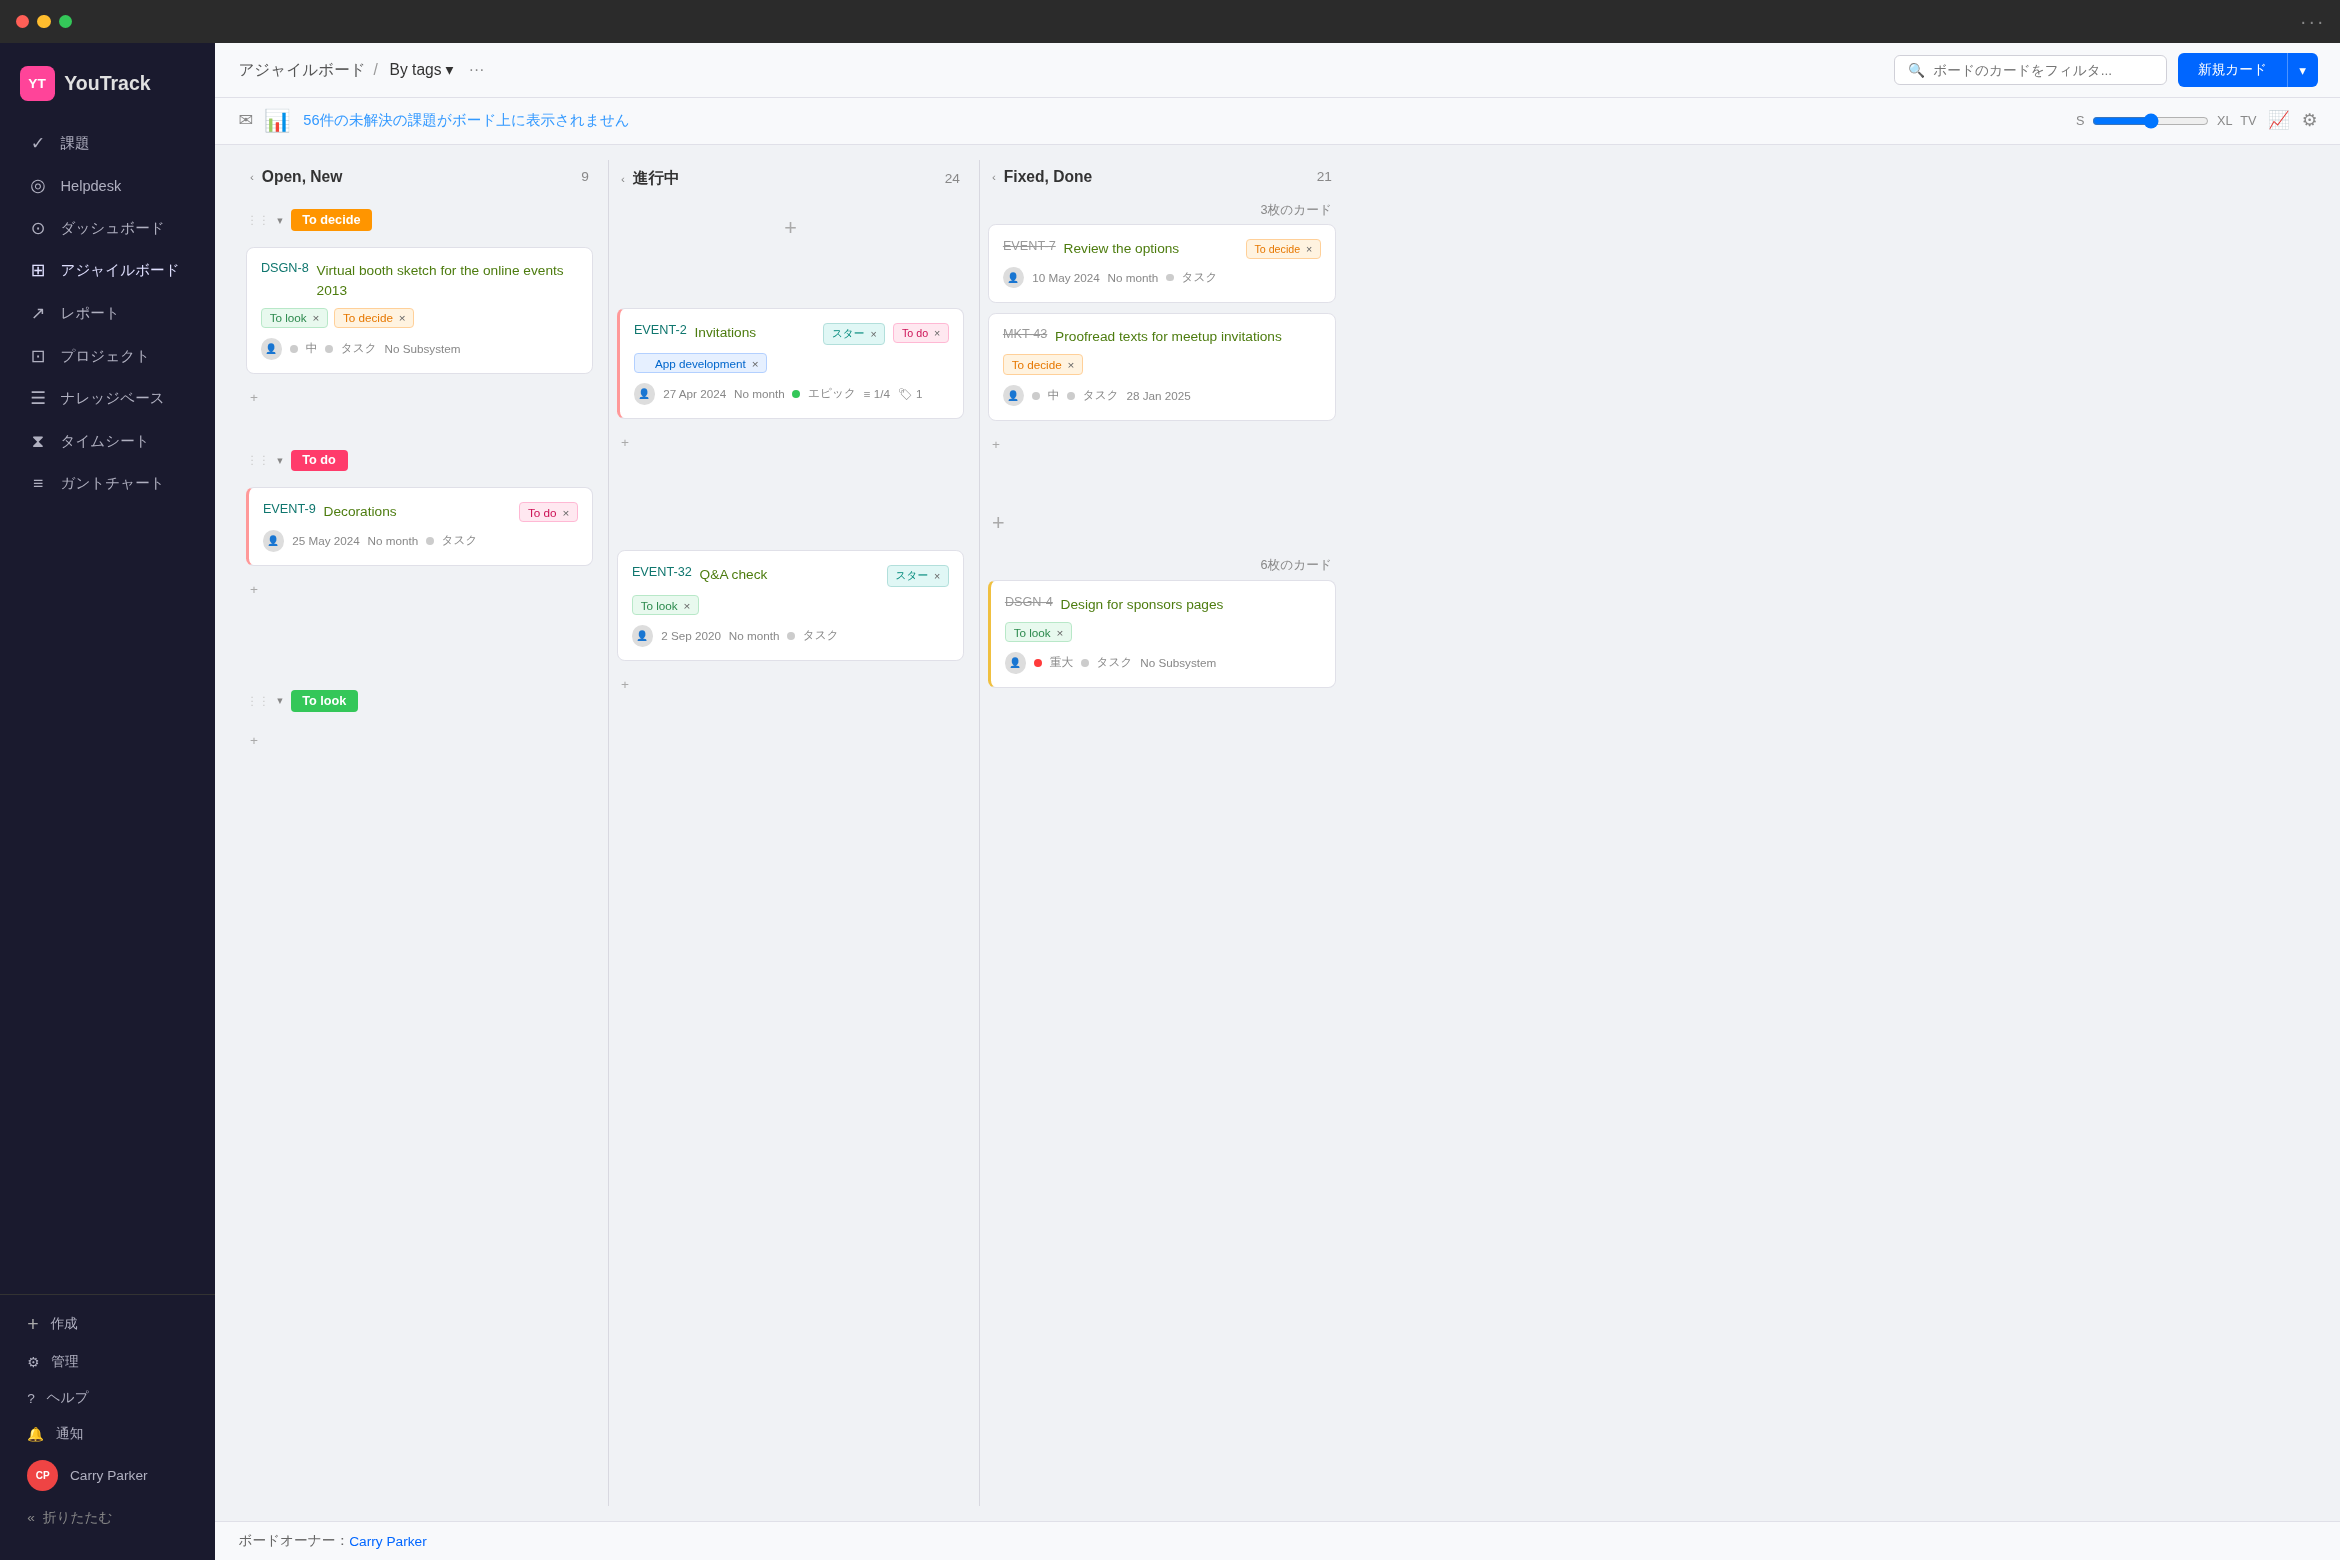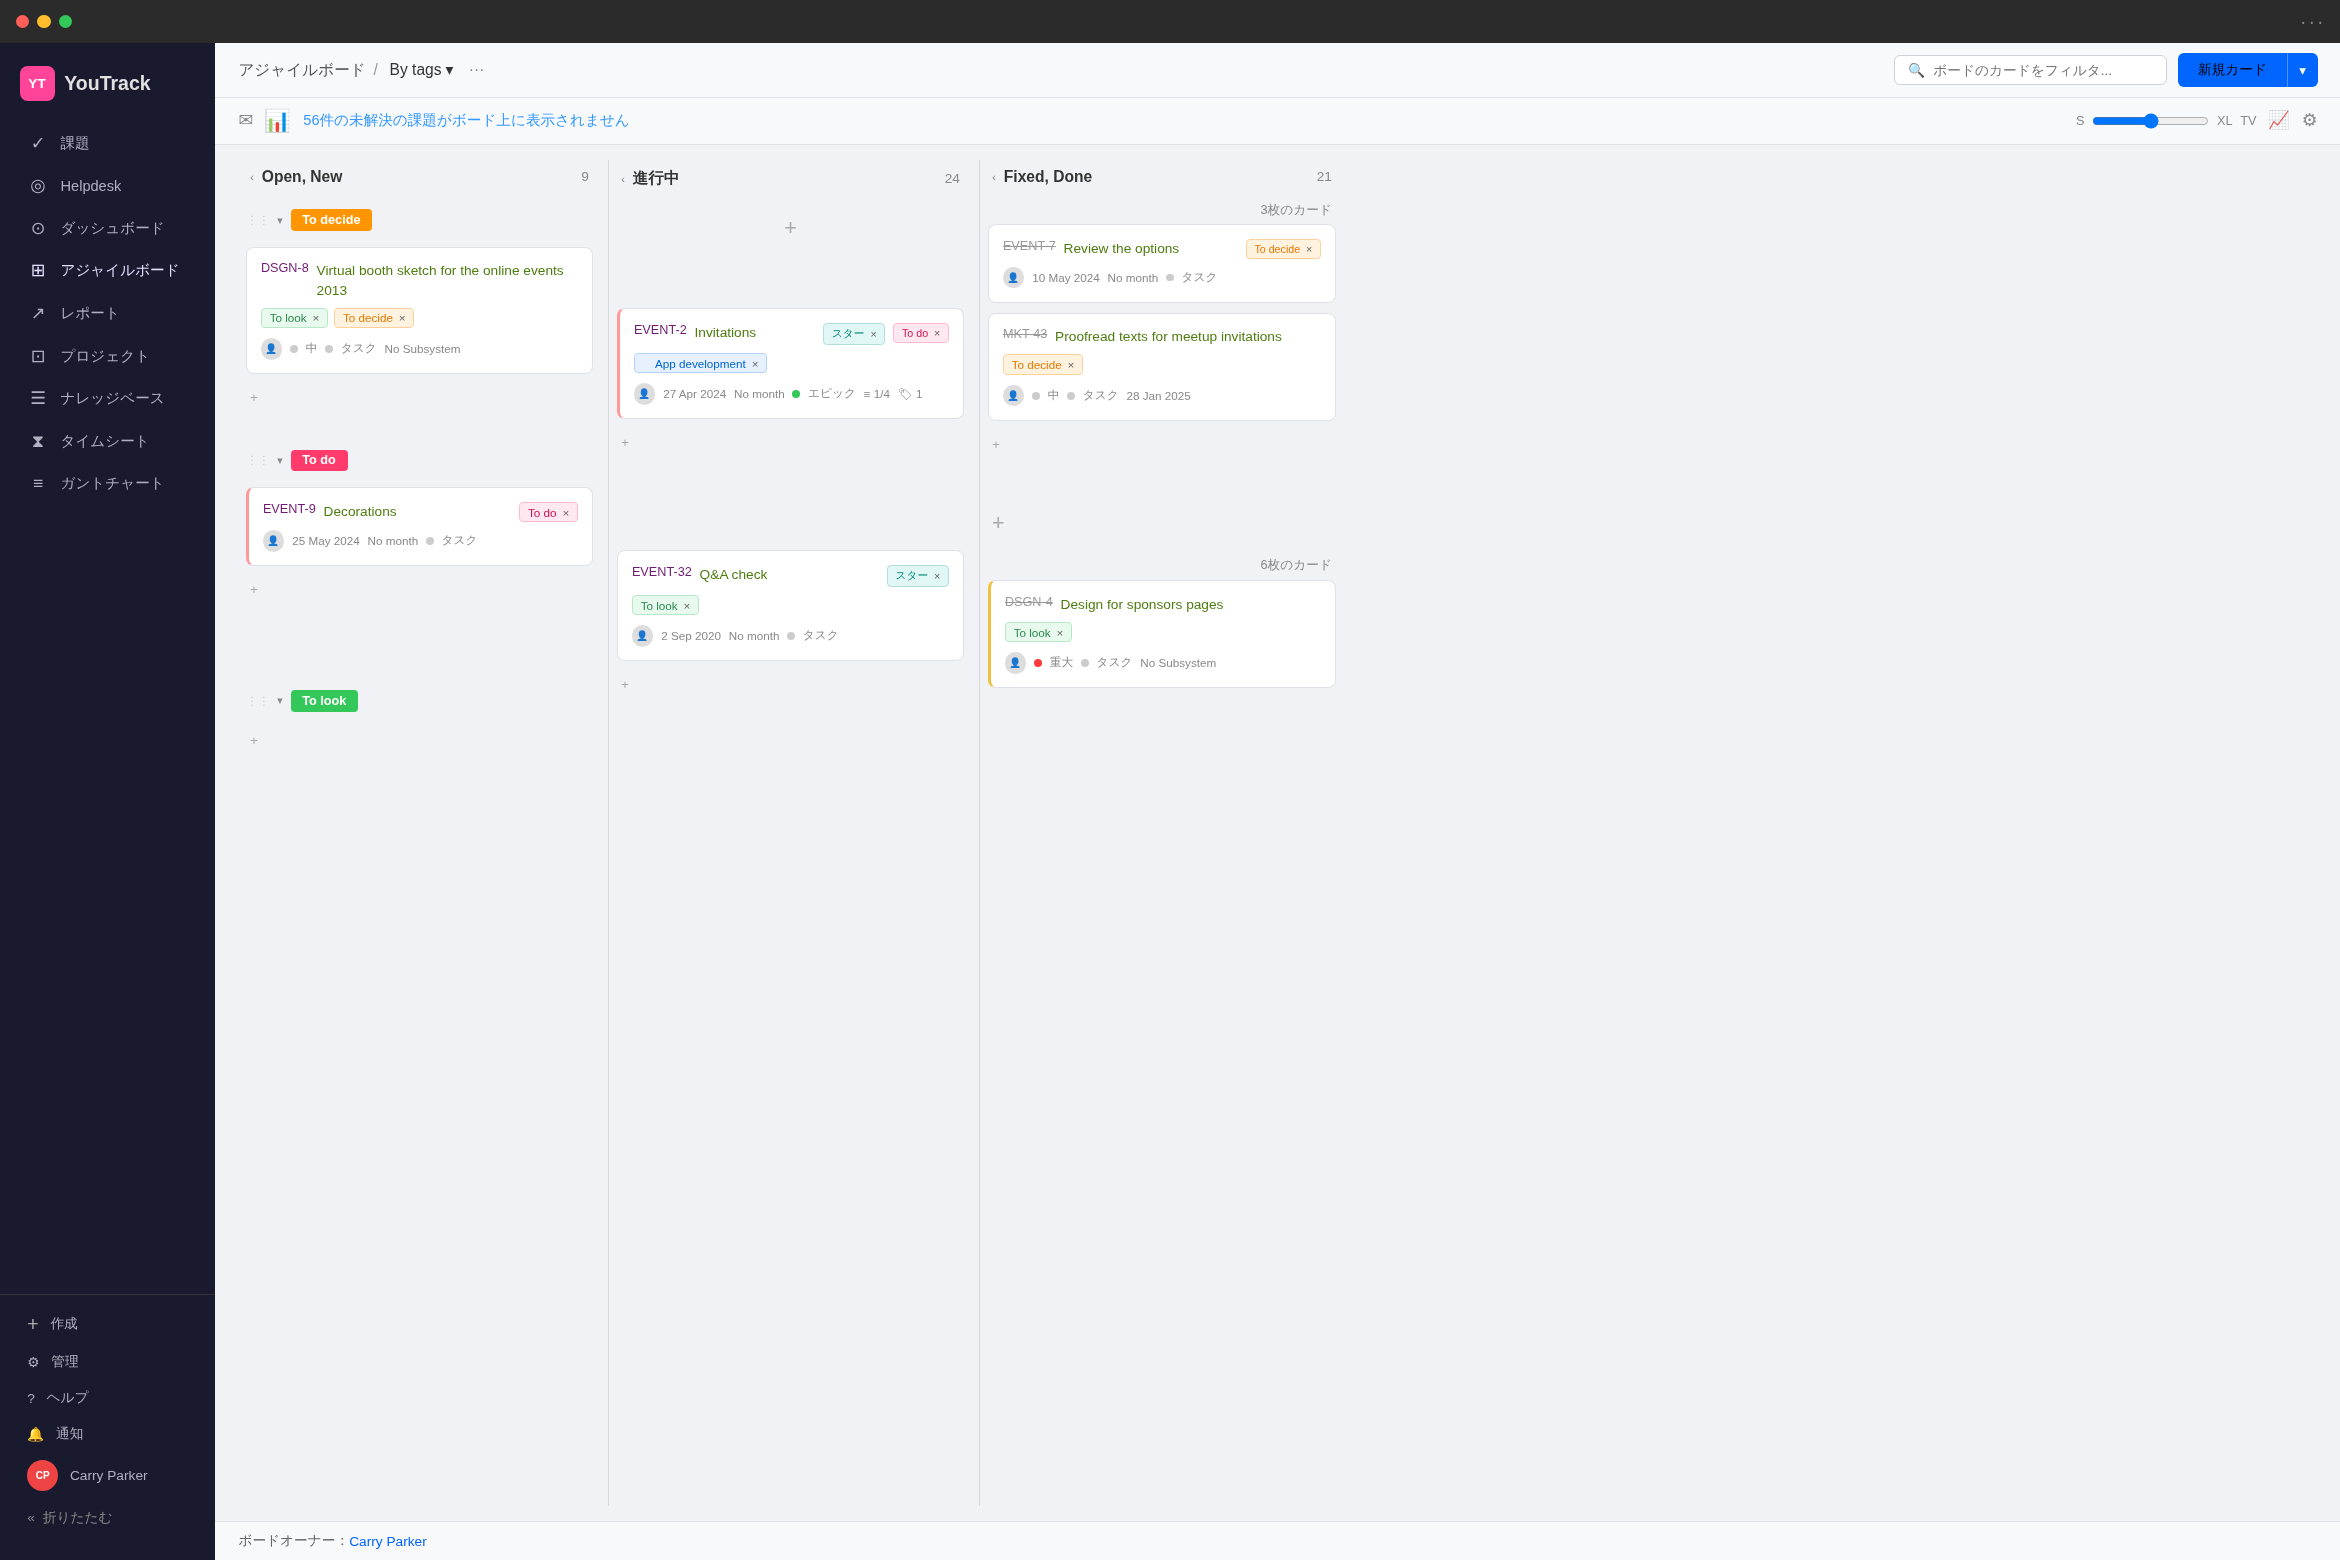--- a/index.html
+++ b/index.html
@@ -131,21 +131,21 @@
     .header-spacer { flex: 1; }
     .search-box {
       display: flex; align-items: center; gap: 7.8px;
       background: white; border: 1px solid #d0d0d8;
       border-radius: 5.9px; padding: 5.9px 13.7px;
       width: 273px;
     }
     .search-icon { color: #999; font-size: 13.7px; }
     .search-input { border: none; outline: none; font-size: 13.7px; color: #555; width: 195px; background: transparent; }
     .btn-primary {
-      background: #0066ff; color: #000000;
+      background: #0066ff; color: #ffffff;
       border: none; border-radius: 5.9px 0 0 5.9px;
       padding: 7.8px 19.5px; font-size: 13.7px; cursor: pointer;
     }
     .btn-primary-drop {
       background: #0066ff; color: white;
       border: none; border-left: 1px solid rgba(255,255,255,0.3);
       border-radius: 0 5.9px 5.9px 0;
       padding: 7.8px 11.7px; cursor: pointer;
     }
 
@@ -228,21 +228,21 @@
 
     
     .card {
       background: white;
       border-radius: 7.8px;
       border: 1px solid #e0e0e8;
       padding: 13.7px;
       margin-bottom: 9.8px;
       cursor: pointer;
     }
-    .card-id { font-size: 12.7px; color: #701a75; font-weight: 500; }
+    .card-id { font-size: 12.7px; color: #0f766e; font-weight: 500; }
     .card-title-row { display: flex; align-items: flex-start; gap: 7.8px; margin-bottom: 7.8px; }
     .card-title { font-size: 13.7px; color: #4d7c0f; font-weight: 500; flex: 1; line-height: 1.4; }
     .card-tags { display: flex; flex-wrap: wrap; gap: 5.9px; margin-bottom: 9.8px; }
     .card-tag {
       display: flex; align-items: center; gap: 3.9px;
       padding: 2.9px 7.8px; border-radius: 3.9px;
       font-size: 11.7px; font-weight: 500;
     }
     .card-tag .tag-x { color: #666; cursor: pointer; margin-left: 2px; }
     .tag-green { background: #e8f9ee; color: #2d8a4e; border: 1px solid #b8e8c8; }

